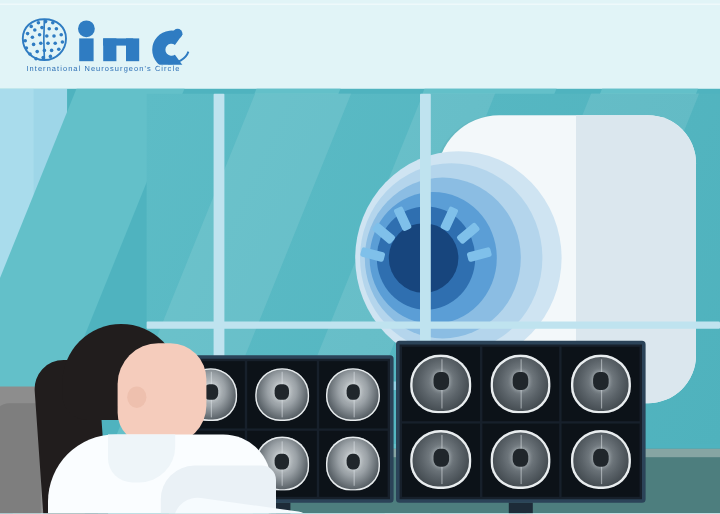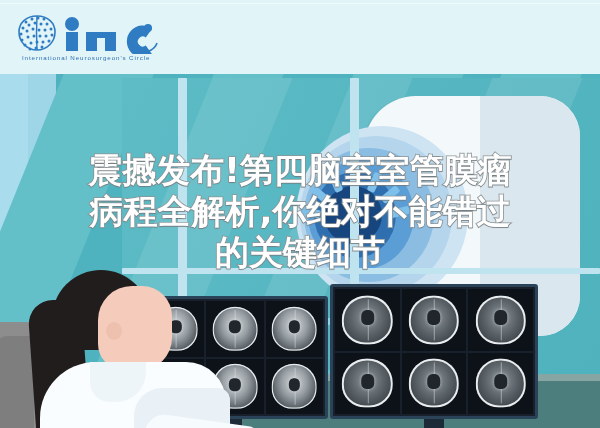--- a/index.html
+++ b/index.html
@@ -482,17 +482,14 @@
       <div class="ear"></div>
       <div class="coat"></div>
       <div class="coat-shade"></div>
       <div class="coat-collar"></div>
       <div class="arm"></div>
 
     </div>
 
   </div>
 
-  <div class="title">震撼发布!第四脑室室管膜瘤
-病程全解析,你绝对不能错过
-的关键细节</div>
 
 </div>
 
 </body></html>

